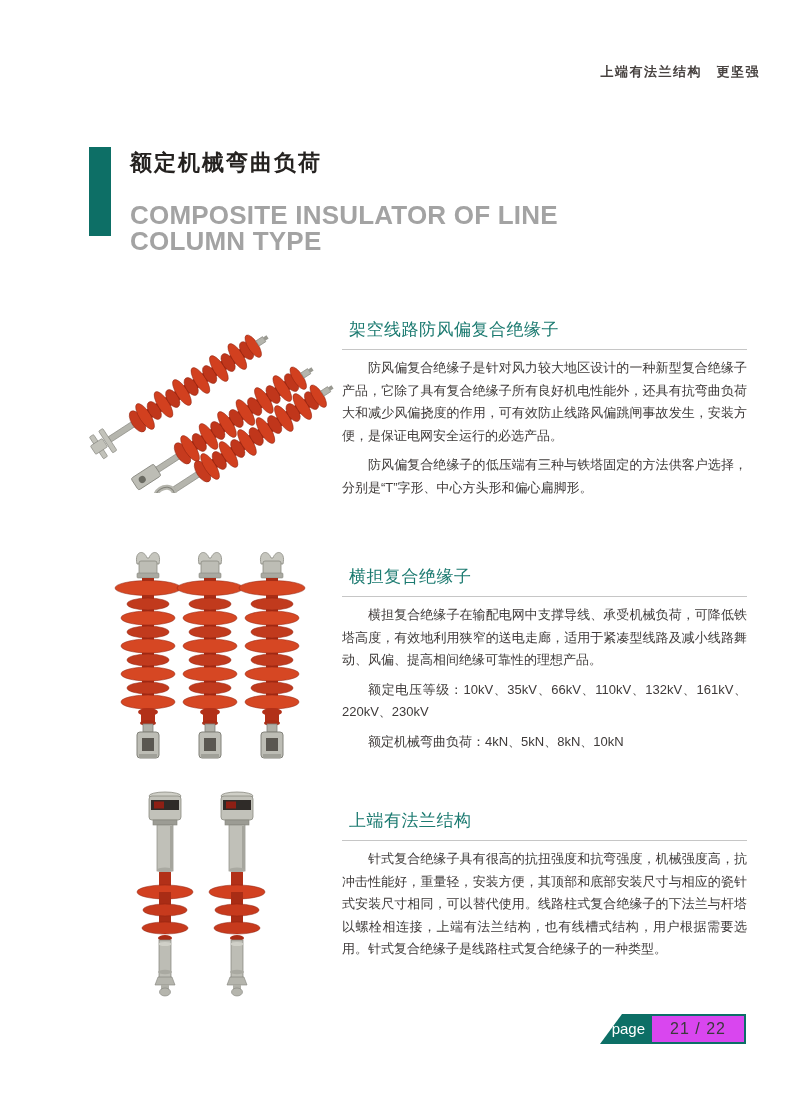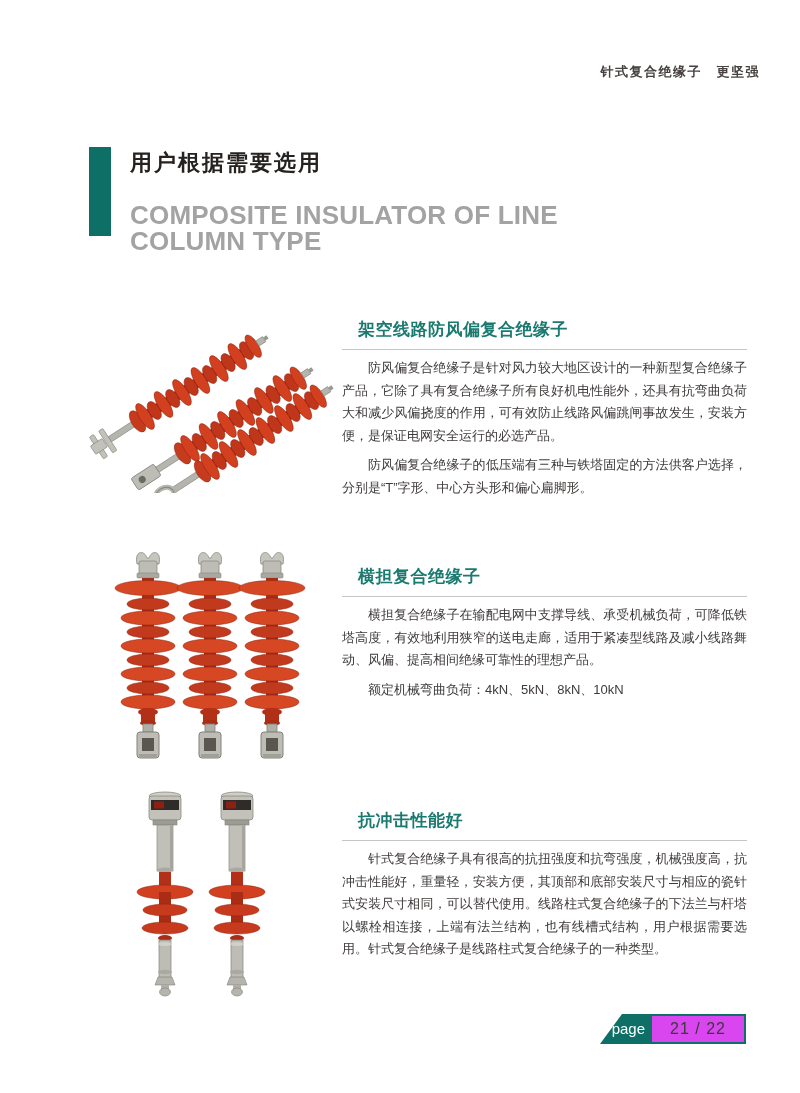--- a/index.html
+++ b/index.html
@@ -26,21 +26,21 @@
   .sec { position:absolute; left:85px; width:662px; display:flex; }
   .s1 { top:315px; }
   .s2 { top:548px; }
   .s3 { top:783px; }
   .img-box { width:257px; flex:0 0 257px; }
   .txt { flex:1; }
   .s1 .txt { padding-top:3px; }
   .s2 .txt { padding-top:17px; }
   .s3 .txt { padding-top:26px; }
   .txt h2 {
-    margin:0 0 8px 16px; font-size:17px; font-weight:bold;
+    margin:0 0 8px 7px; font-size:17px; font-weight:normal;
     color:var(--heading_teal,#1b7a70); letter-spacing:0.5px;
   }
   hr.head-rule { border:0; border-top:1px solid #c6c6c6; margin:0; }
   .txt p {
     margin:7px 0 0 0; font-size:13px; line-height:22.5px;
     color:var(--body_text,#3e3a39); text-align:justify; text-indent:2em;
   }
   .txt p.gap { }
   .footer { position:absolute; top:1014px; left:600px; height:30px; display:flex; }
   .page-tag {
@@ -54,25 +54,25 @@
     font-size:16px; line-height:26px; text-align:center; letter-spacing:1px;
   }
   svg { display:block; }
   .img1 { margin-top:8px; }
   .img2 { margin-left:15px; }
   .img3 { margin-left:18px; margin-top:5px; }
 </style>
 </head>
 <body>
 
-<div class="slogan">针式复合绝缘子　更坚强</div>
+<div class="slogan">上端有法兰结构　更坚强</div>
 
 <div class="title-bar"></div>
 <div class="title-block">
-  <h1>用户根据需要选用</h1>
+  <h1>额定机械弯曲负荷</h1>
   <div class="title-en">
     <div>COMPOSITE INSULATOR OF LINE</div>
     <div>COLUMN TYPE</div>
   </div>
 </div>
 
 <section class="sec s1">
   <div class="img-box">
     <svg class="img1" width="250" height="170" viewBox="0 0 250 170">
       <defs>
@@ -154,20 +154,21 @@
       </defs>
       <use href="#susp" x="48"></use>
       <use href="#susp" x="110"></use>
       <use href="#susp" x="172"></use>
     </svg>
   </div>
   <div class="txt">
     <h2>横担复合绝缘子</h2>
     <hr class="head-rule">
     <p>横担复合绝缘子在输配电网中支撑导线、承受机械负荷，可降低铁塔高度，有效地利用狭窄的送电走廊，适用于紧凑型线路及减小线路舞动、风偏、提高相间绝缘可靠性的理想产品。</p>
+    <p class="gap">额定电压等级：10kV、35kV、66kV、110kV、132kV、161kV、220kV、230kV</p>
     <p class="gap">额定机械弯曲负荷：4kN、5kN、8kN、10kN</p>
   </div>
 </section>
 
 <section class="sec s3">
   <div class="img-box">
     <svg class="img3" width="200" height="210" viewBox="0 0 200 210">
       <defs>
         <g id="pin">
           <ellipse cx="0" cy="8" rx="16" ry="4" fill="#cfcfc7" stroke="#8a8a82" stroke-width="0.8"></ellipse>
@@ -190,21 +191,21 @@
           <path d="M-7,189 L7,189 L10,197 L-10,197 Z" fill="#b5b5ad" stroke="#82827a" stroke-width="0.6"></path>
           <rect x="-4" y="197" width="8" height="6" fill="#b0b0a8"></rect>
           <ellipse cx="0" cy="204" rx="5.5" ry="4" fill="#b5b5ad" stroke="#82827a" stroke-width="0.6"></ellipse>
         </g>
       </defs>
       <use href="#pin" x="62"></use>
       <use href="#pin" x="134"></use>
     </svg>
   </div>
   <div class="txt">
-    <h2>抗冲击性能好</h2>
+    <h2>上端有法兰结构</h2>
     <hr class="head-rule">
     <p>针式复合绝缘子具有很高的抗扭强度和抗弯强度，机械强度高，抗冲击性能好，重量轻，安装方便，其顶部和底部安装尺寸与相应的瓷针式安装尺寸相同，可以替代使用。线路柱式复合绝缘子的下法兰与杆塔以螺栓相连接，上端有法兰结构，也有线槽式结构，用户根据需要选用。针式复合绝缘子是线路柱式复合绝缘子的一种类型。</p>
   </div>
 </section>
 
 <div class="footer">
   <div class="page-tag">page</div>
   <div class="page-num">21 / 22</div>
 </div>
 

